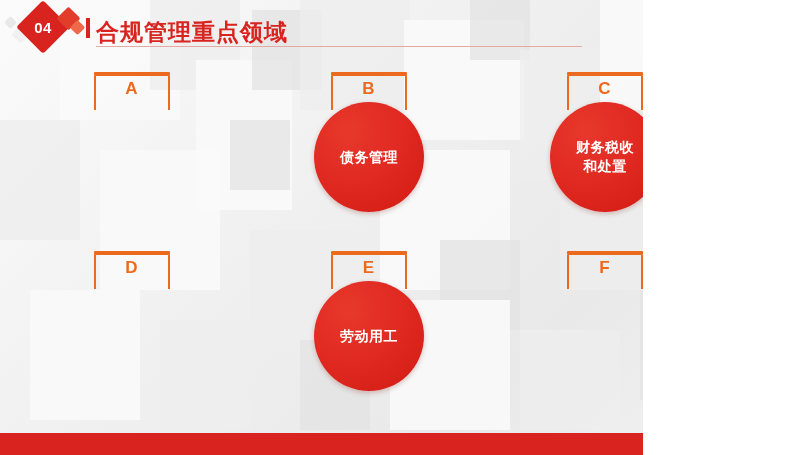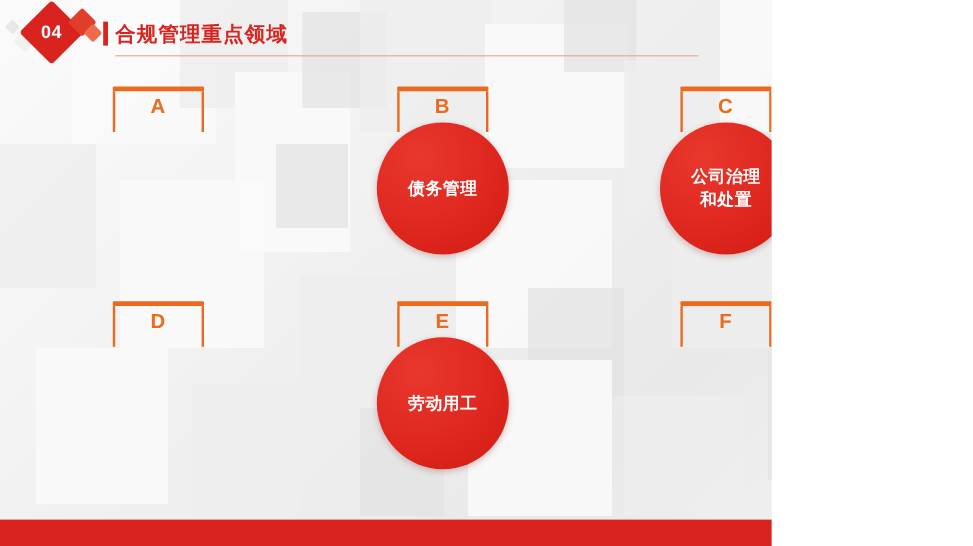--- a/index.html
+++ b/index.html
@@ -97,21 +97,21 @@
     left: 86px;
     top: 18px;
     width: 4px;
     height: 20px;
     background: #d9231f;
   }
   .slide-title {
     position: absolute;
     left: 96px;
     top: 17px;
-    font-size: 17px;
+    font-size: 23px;
     font-weight: bold;
     color: #d9231f;
     letter-spacing: 1px;
     white-space: nowrap;
   }
   .title-rule {
     position: absolute;
     left: 96px;
     top: 46px;
     width: 486px;
@@ -253,21 +253,21 @@
       <div class="circle-label">债务管理</div>
     </div>
   </div>
 
   <div class="item" style="left:515px; top:72px;">
     <div class="cap"></div>
     <div class="stem-l"></div>
     <div class="stem-r"></div>
     <div class="letter">C</div>
     <div class="circle">
-      <div class="circle-label">公司治理
+      <div class="circle-label">财务税收
 和处置</div>
     </div>
   </div>
 
   <div class="item" style="left:42px; top:251px;">
     <div class="cap"></div>
     <div class="stem-l"></div>
     <div class="stem-r"></div>
     <div class="letter">D</div>
   </div>

